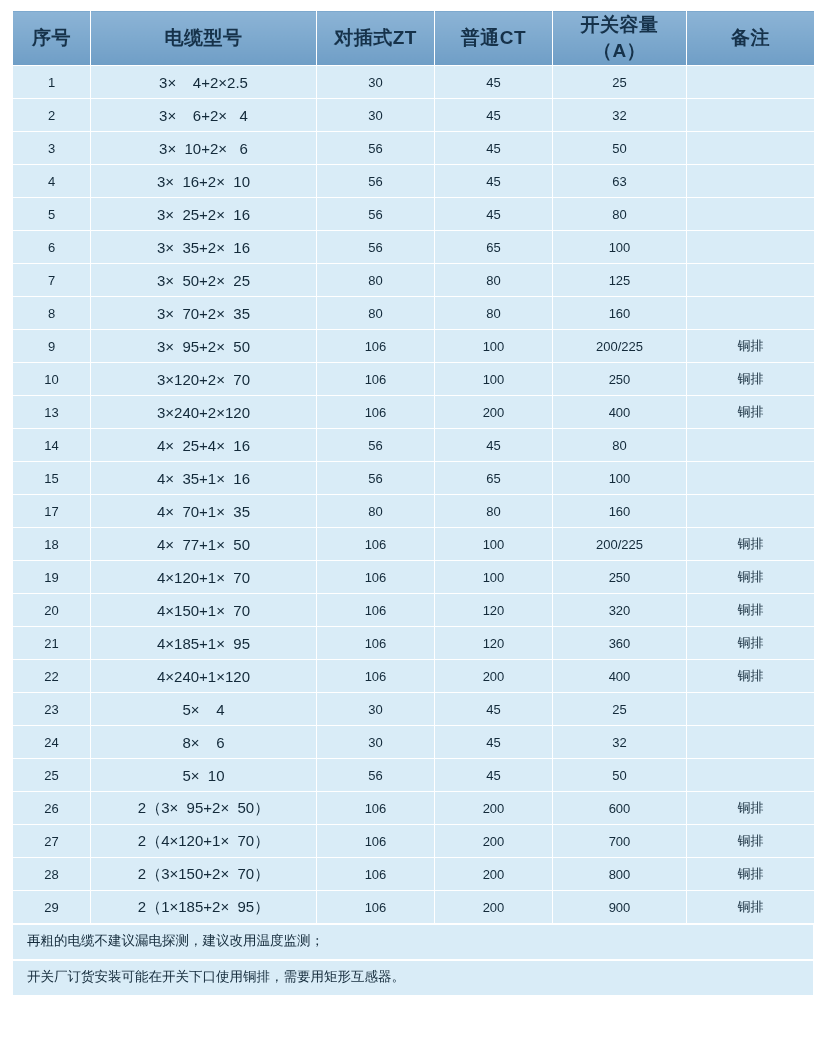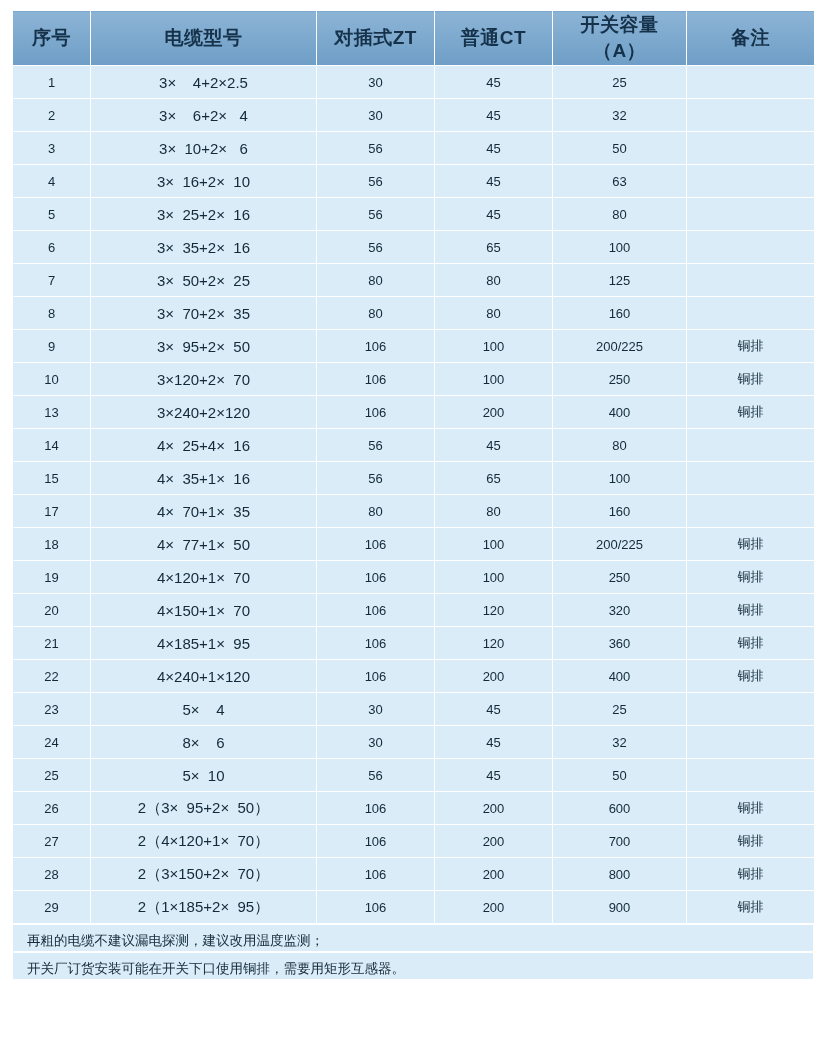--- a/index.html
+++ b/index.html
@@ -57,21 +57,21 @@
   table.spec td.model {
     font-size: 15px;
     letter-spacing: 0px;
   }
   .notes {
     margin-top: 0px;
   }
   .note-row {
     background: #d9ecf7;
     border: 1px solid #ffffff;
-    height: 28px;
+    height: 36px;
     line-height: 32px;
     padding-left: 14px;
     font-size: 13.5px;
     color: #132a3a;
     box-sizing: border-box;
     width: 802px;
   }
 </style>
 </head>
 <body>

